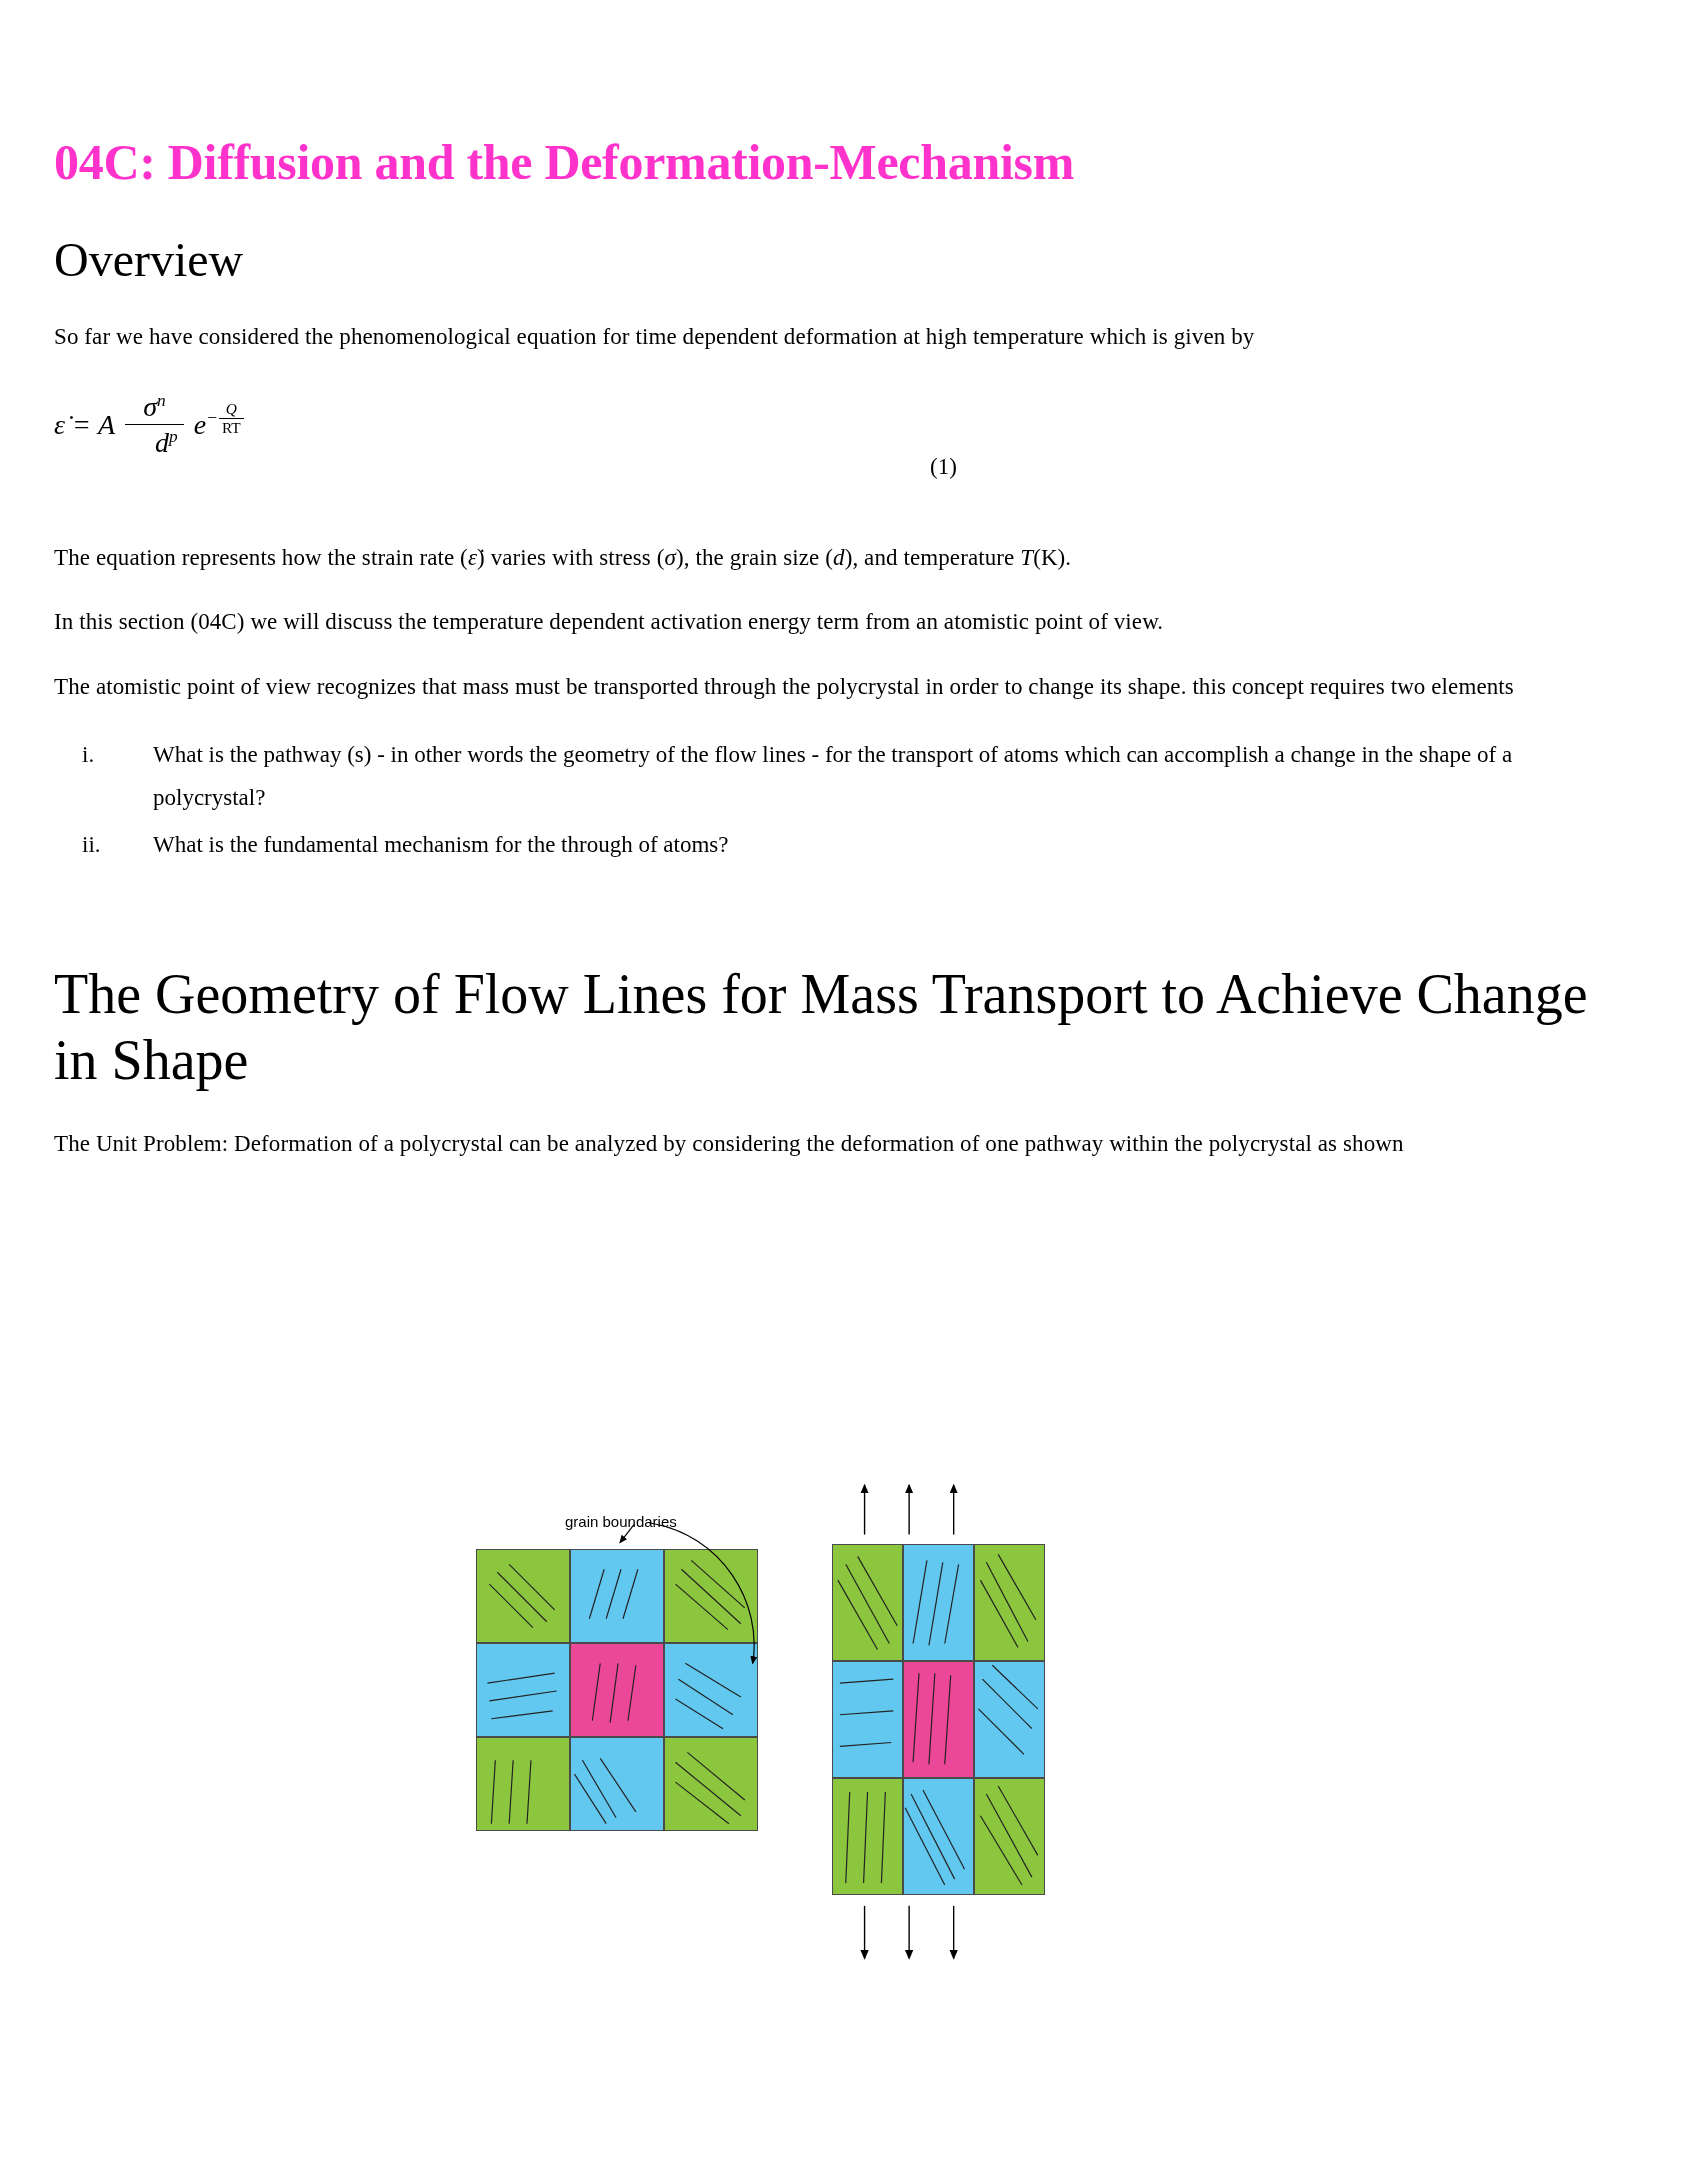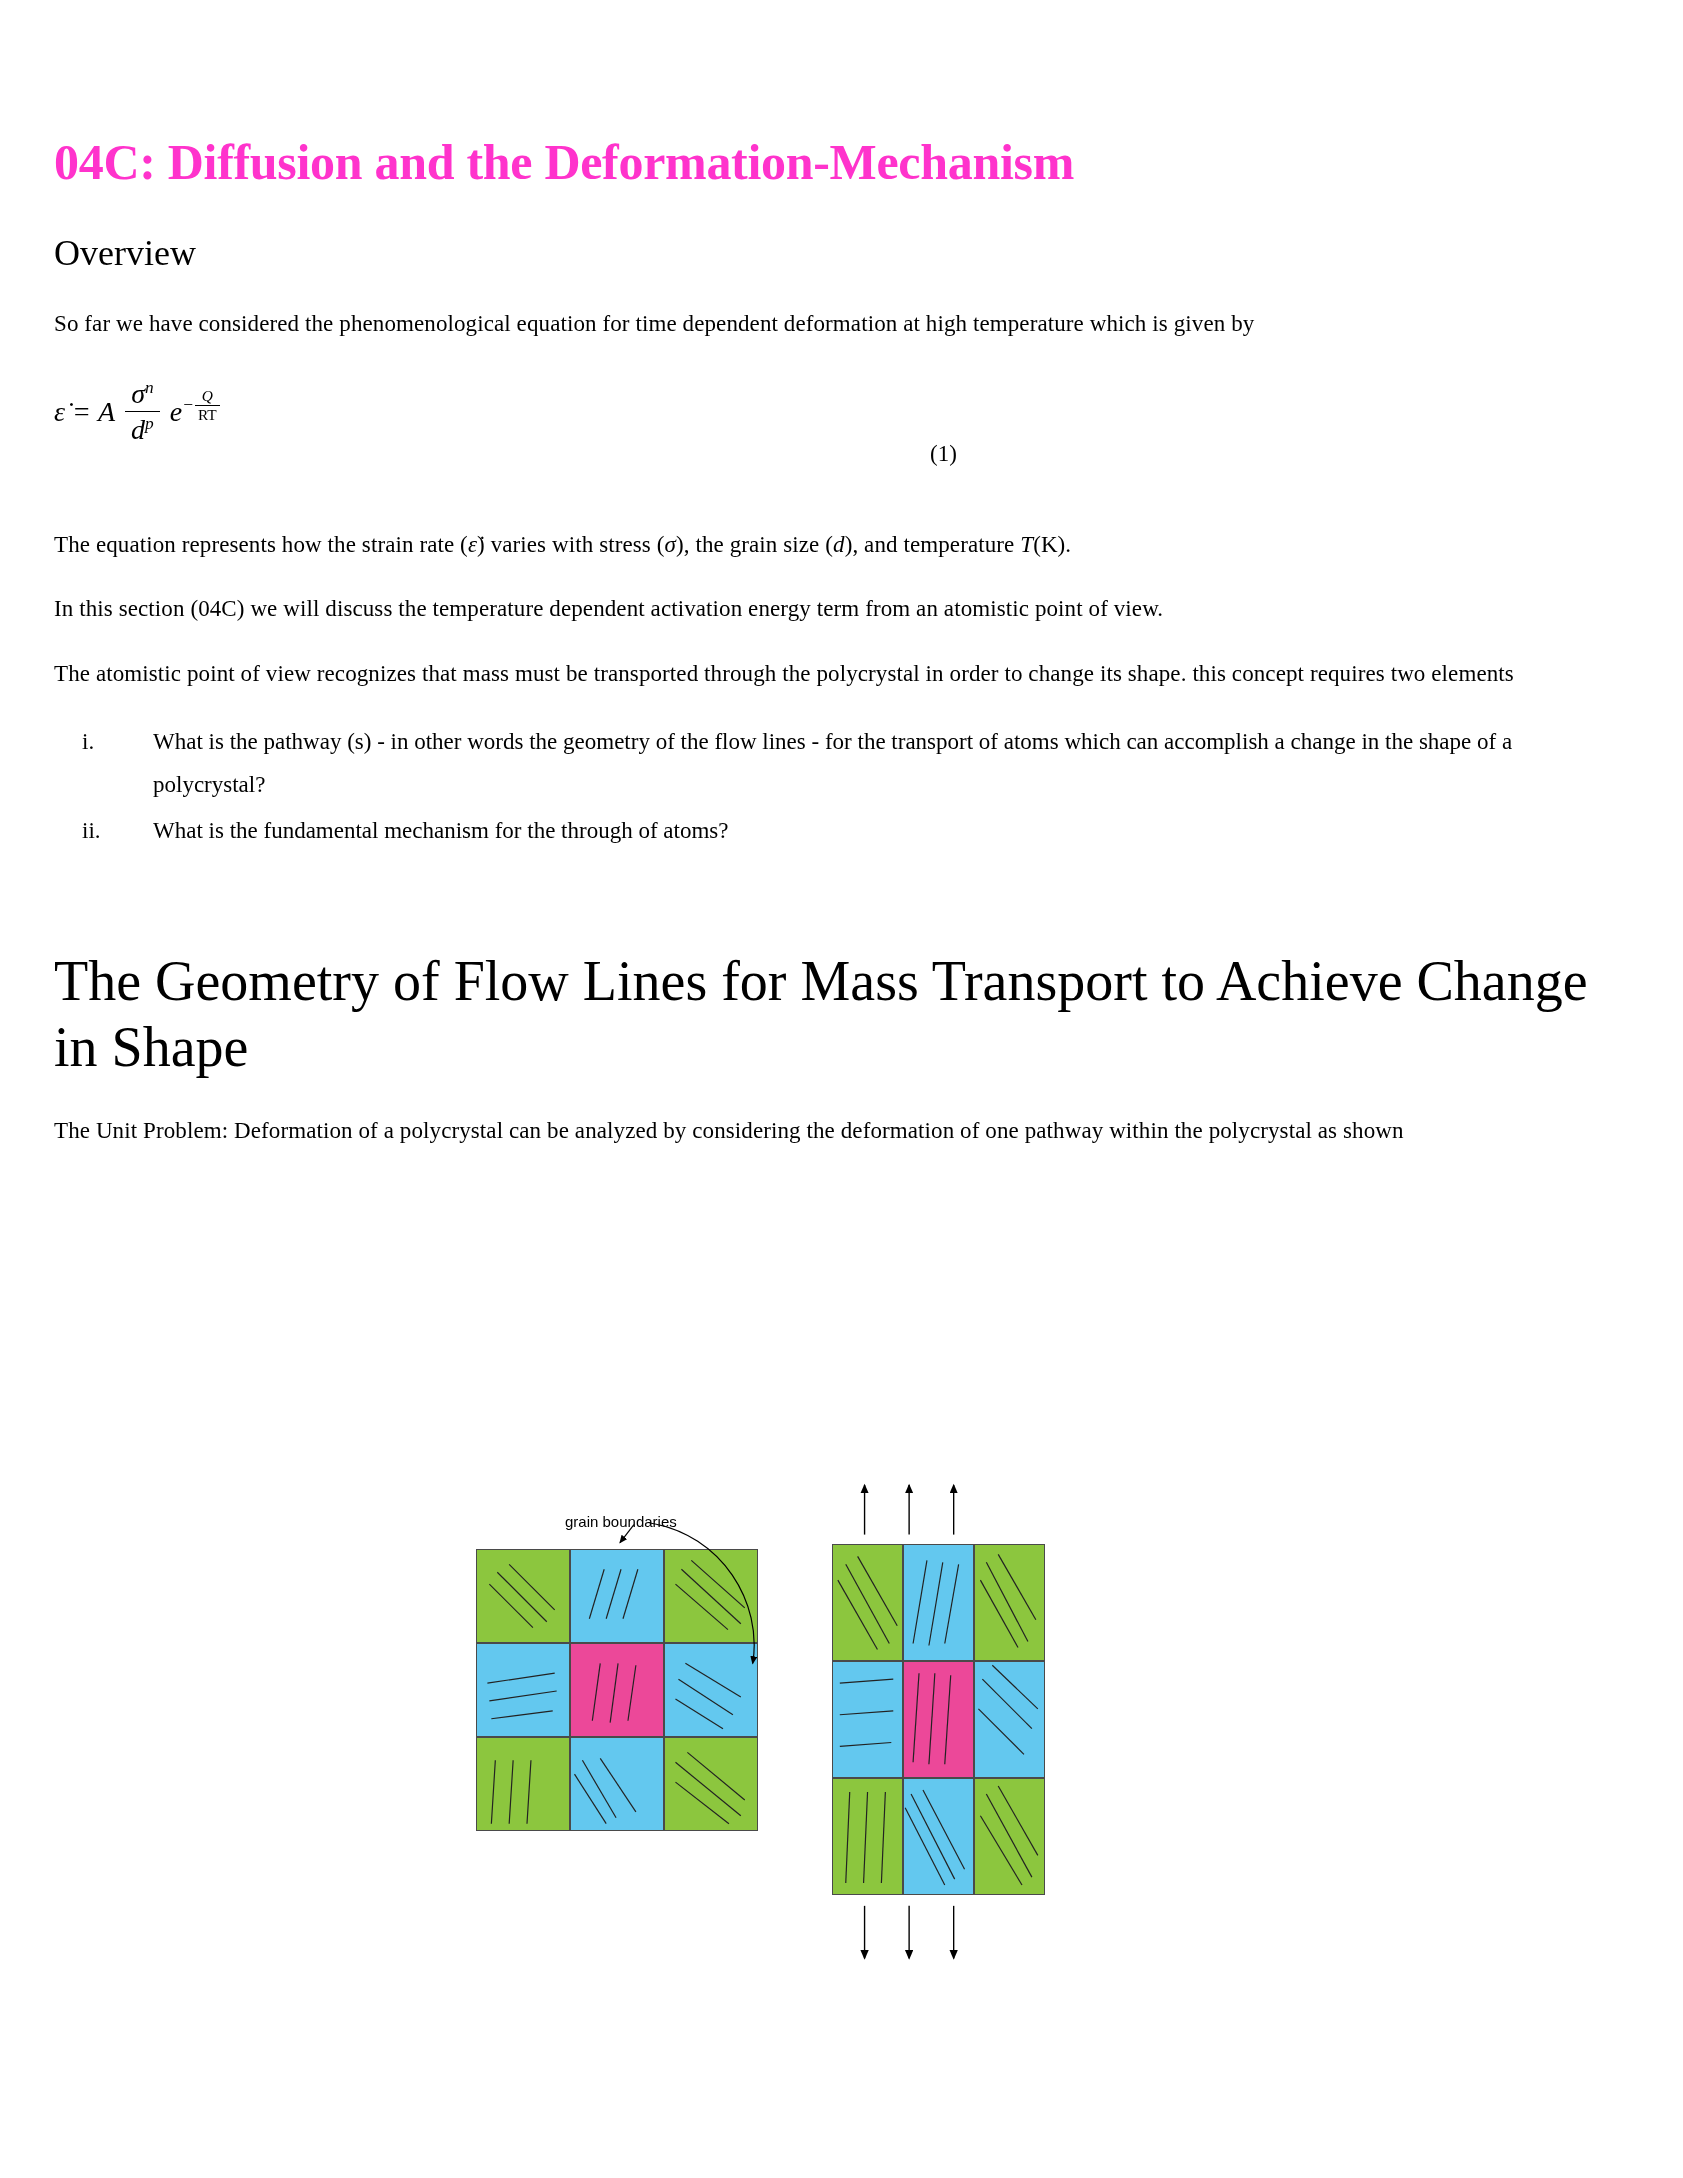--- a/index.html
+++ b/index.html
@@ -34,21 +34,21 @@
     font-weight: bold;
     font-size: 50px;
     color: #ff33cc;
     margin: 0 0 0 0;
     line-height: 1.15;
     letter-spacing: -0.3px;
   }
   h2.section {
     font-family: "Liberation Serif", serif;
     font-weight: normal;
-    font-size: 36px;
+    font-size: 48px;
     margin: 42px 0 0 0;
     line-height: 1.1;
     color: #000;
   }
   h2.section.big {
     font-size: 56px;
     margin-top: 95px;
     line-height: 1.18;
   }
   p.body {
@@ -92,20 +92,21 @@
   .frac .num {
     display: block;
     padding: 0 6px 1px 6px;
     border-bottom: 1.6px solid #000;
     font-style: italic;
   }
   .frac .den {
     display: block;
     padding: 2px 6px 0 6px;
     font-style: italic;
+    margin-left: 24px;
   }
   .sup {
     font-size: 0.62em;
     vertical-align: super;
     font-style: italic;
   }
   .smallfrac {
     display: inline-block;
     vertical-align: middle;
     text-align: center;

